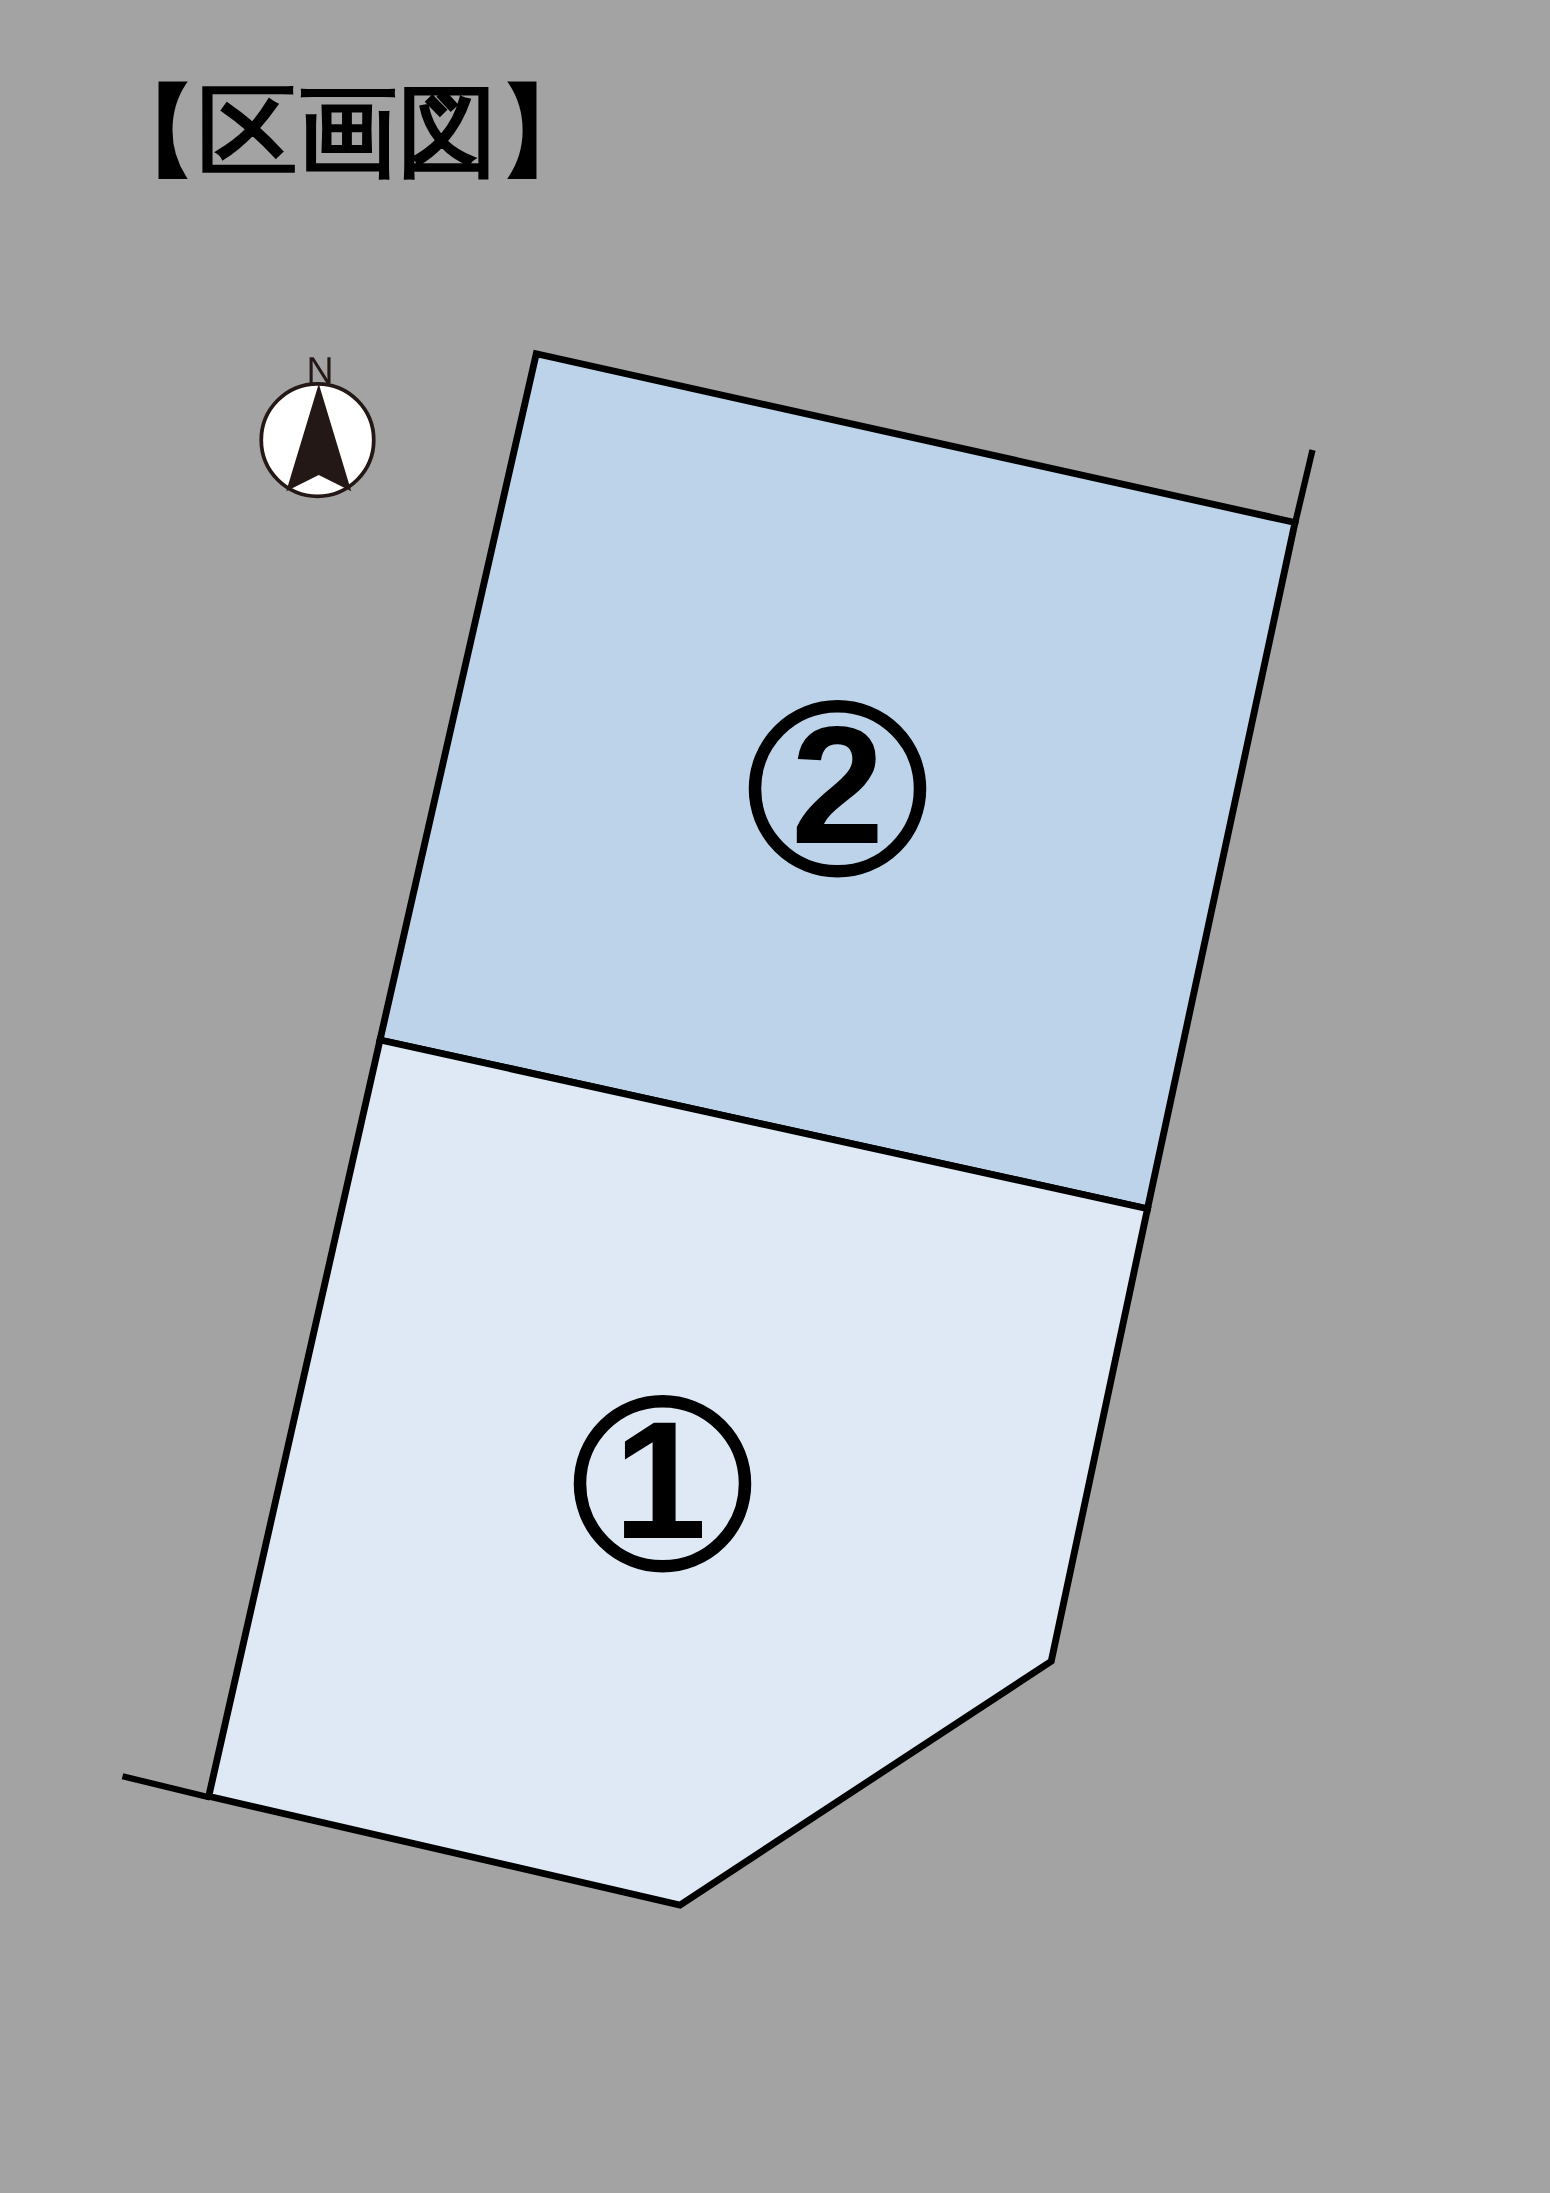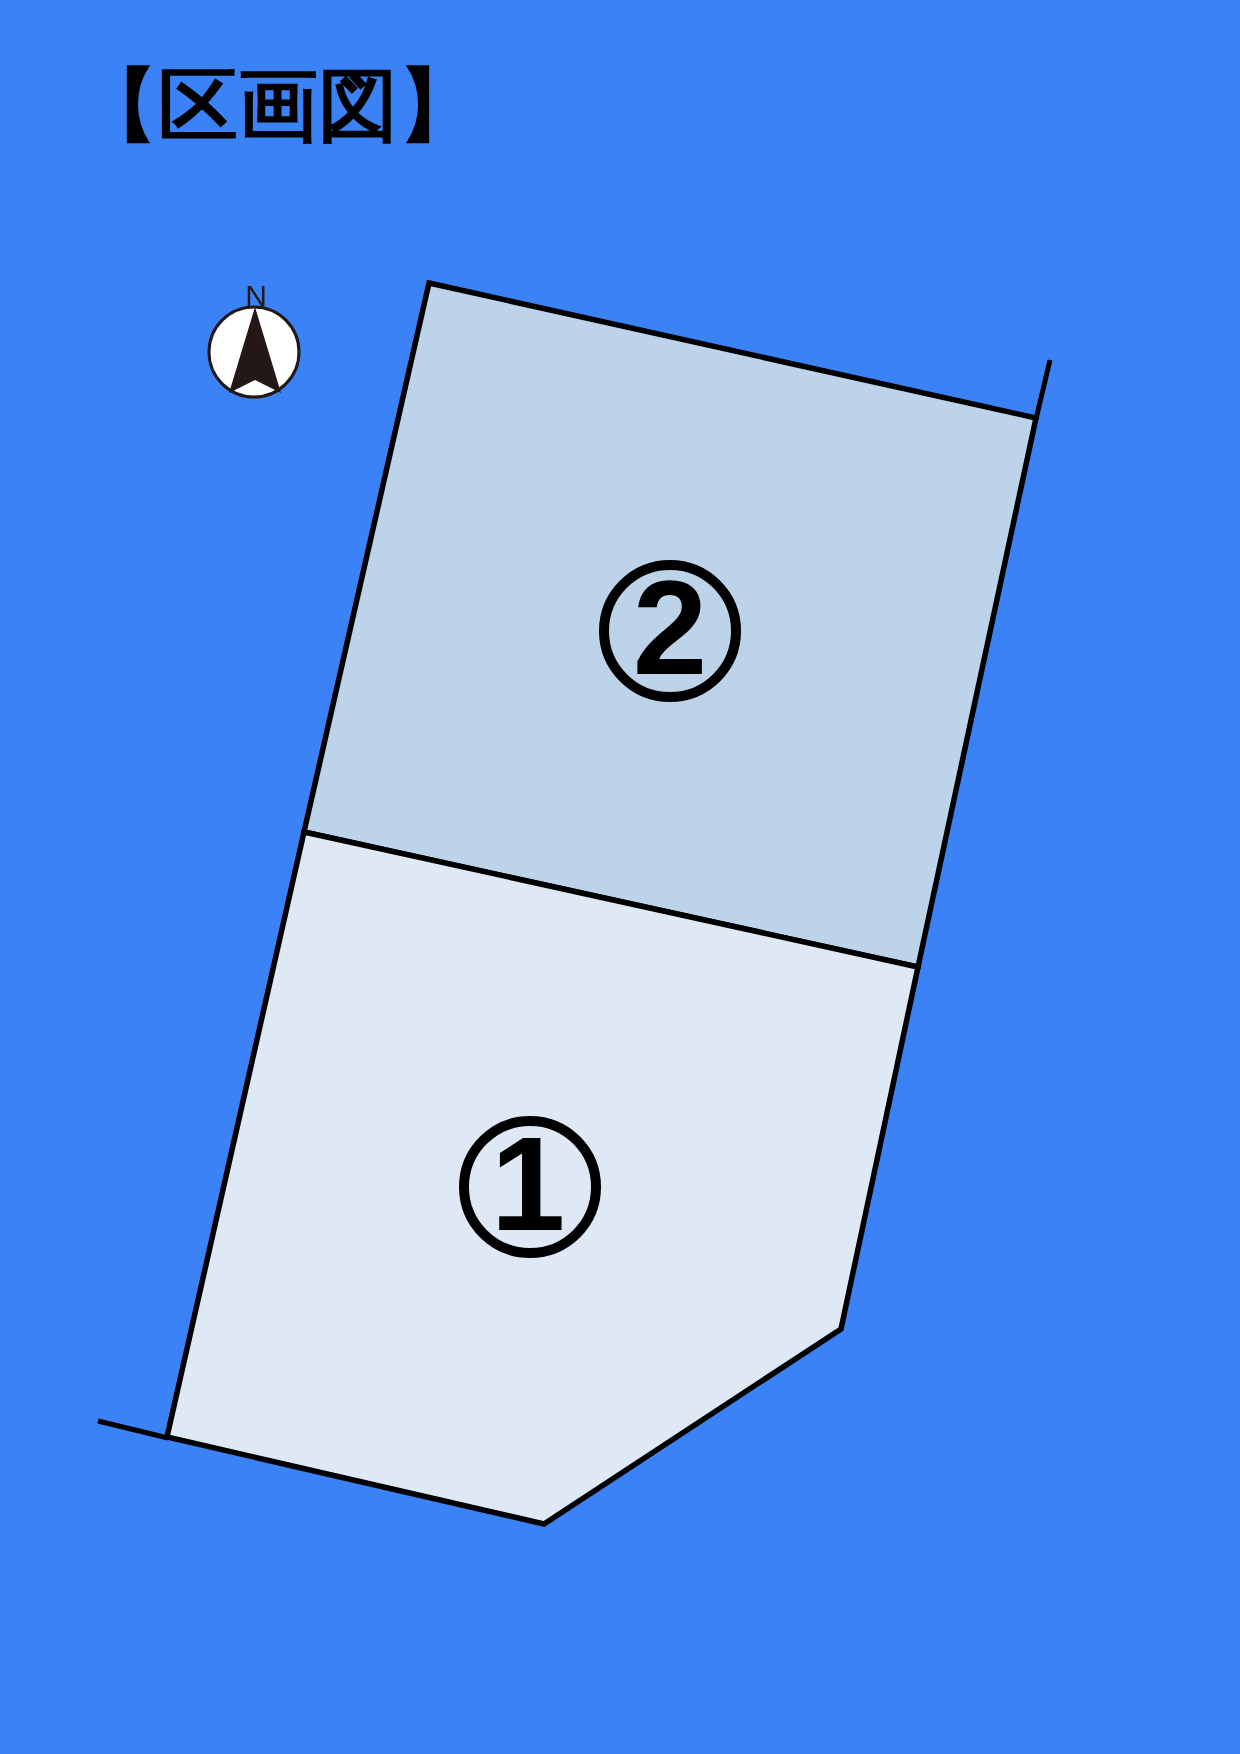--- a/index.html
+++ b/index.html
@@ -4,21 +4,21 @@
 <style>
   html, body {
     margin: 0;
     padding: 0;
     background: #ffffff;
   }
   #page {
     position: relative;
     width: 1240px;
     height: 1754px;
-    background: #3b82f6;
+    background: #a3a3a3;
     overflow: hidden;
     font-family: "Liberation Sans", "DejaVu Sans", sans-serif;
   }
   #title {
     position: absolute;
     left: 78px;
     top: 66px;
     font-size: 80px;
     line-height: 1.0;
     font-weight: bold;

